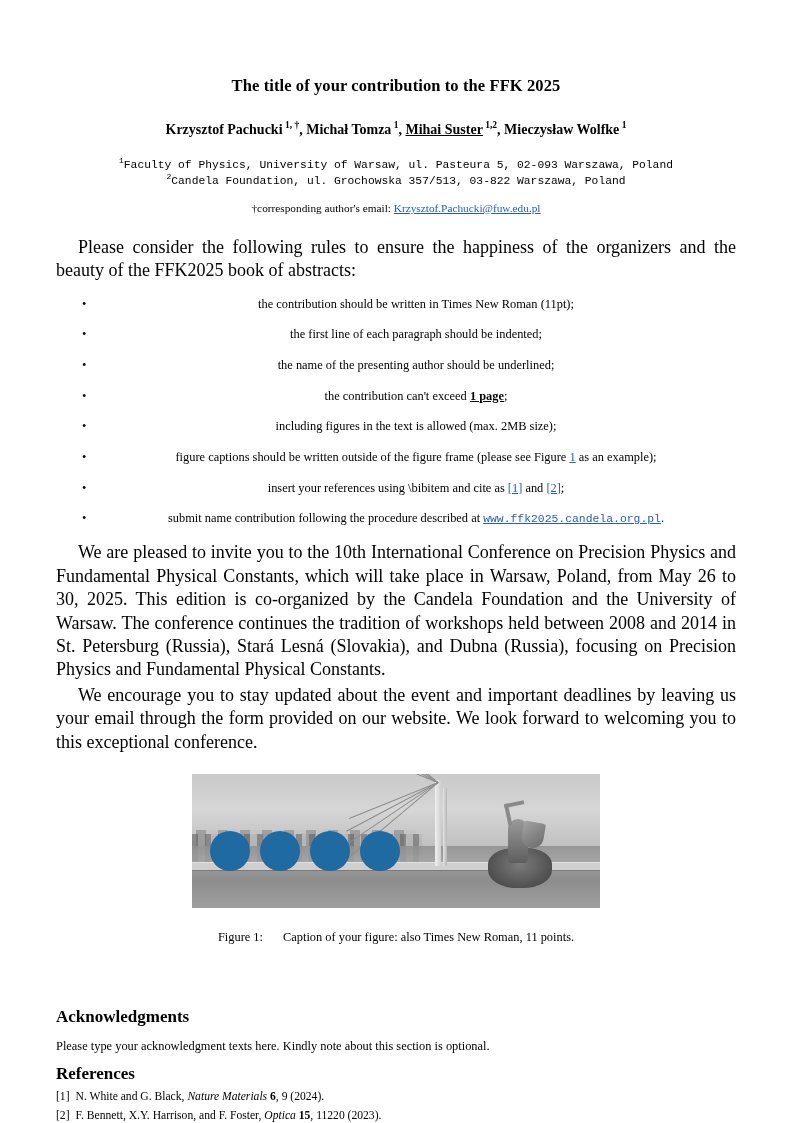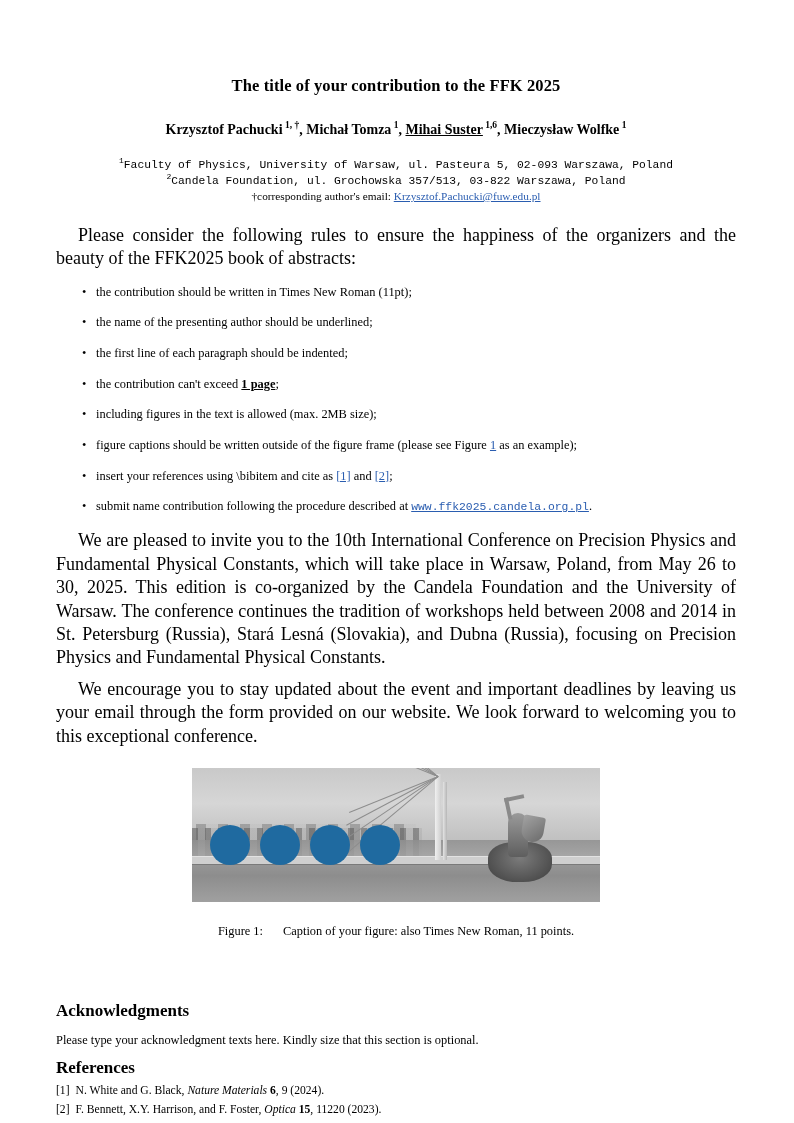--- a/index.html
+++ b/index.html
@@ -53,21 +53,21 @@
     margin-top: 18px;
     font-family: Liberation Mono, monospace;
   }
   .affil .sup {
     font-size: 8px;
     vertical-align: super;
   }
   .email-line {
     text-align: center;
     font-size: 11.3px;
-    margin-top: 1px;
+    margin-top: 13px;
   }
   .email-link {
     color: #2a5db0;
   }
   .body-par {
     font-size: 18px;
     text-align: justify;
     line-height: 1.30;
     margin: 0;
     text-indent: 22px;
@@ -79,20 +79,21 @@
     list-style: none;
     margin: 13px 0 0 0;
     padding: 0;
   }
   ul.rules li {
     font-size: 12.4px;
     line-height: 1.3;
     position: relative;
     padding-left: 40px;
     margin-bottom: 14.5px;
+    text-align: center;
   }
   ul.rules li::before {
     content: "•";
     position: absolute;
     left: 26px;
     top: 0;
   }
   .bold {
     font-weight: bold;
   }
@@ -105,21 +106,21 @@
   }
   .mono {
     font-family: "Liberation Mono", monospace;
     font-size: 11.4px;
     color: #2a5db0;
   }
   .par-block {
     margin-top: 13px;
   }
   .par-block2 {
-    margin-top: 8px;
+    margin-top: 2px;
   }
   .figure-wrap {
     margin-top: 20px;
     text-align: center;
   }
   .figure-frame {
     width: 408px;
     height: 134px;
     margin: 0 auto;
     position: relative;
@@ -250,37 +251,37 @@
     font-style: italic;
   }
 </style>
 </head>
 <body>
 
 <div class="page">
 
   <div class="title">The title of your contribution to the FFK 2025</div>
 
-  <div class="authors"><span>Krzysztof Pachucki</span><span class="sup"> 1, †</span><span>, </span><span>Michał Tomza</span><span class="sup"> 1</span><span>, </span><span class="presenting">Mihai Suster</span><span class="sup"> 1,6</span><span>, </span><span>Mieczysław Wolfke</span><span class="sup"> 1</span></div>
+  <div class="authors"><span>Krzysztof Pachucki</span><span class="sup"> 1, †</span><span>, </span><span>Michał Tomza</span><span class="sup"> 1</span><span>, </span><span class="presenting">Mihai Suster</span><span class="sup"> 1,2</span><span>, </span><span>Mieczysław Wolfke</span><span class="sup"> 1</span></div>
 
   <div class="affil">
       <div><span class="sup">1</span><span>Faculty of Physics, University of Warsaw, ul. Pasteura 5, 02-093 Warszawa, Poland</span></div>
       <div><span class="sup">2</span><span>Candela Foundation, ul. Grochowska 357/513, 03-822 Warszawa, Poland</span></div>
     </div>
 
   <div class="email-line">
     <span>†corresponding author's email: </span><a class="email-link" href="#">Krzysztof.Pachucki@fuw.edu.pl</a>
   </div>
 
   <p class="body-par intro-par">Please consider the following rules to ensure the happiness of the organizers and the beauty of the FFK2025 book of abstracts:</p>
 
   <ul class="rules">
       <li><span>the contribution should be written in Times New Roman (11pt);</span></li>
+      <li><span>the first line of each paragraph should be indented;</span></li>
       <li><span>the name of the presenting author should be underlined;</span></li>
-      <li><span>the first line of each paragraph should be indented;</span></li>
       <li><span>the contribution can't exceed </span><span class="bold-underline">1 page</span><span>;</span></li>
       <li><span>including figures in the text is allowed (max. 2MB size);</span></li>
       <li><span>figure captions should be written outside of the figure frame (please see Figure </span><a href="#" class="cite">1</a><span> as an example);</span></li>
       <li><span>insert your references using \bibitem and cite as </span><a href="#" class="cite">[1]</a><span> and </span><a href="#" class="cite">[2]</a><span>;</span></li>
       <li><span>submit name contribution following the procedure described at </span><a href="#" class="mono">www.ffk2025.candela.org.pl</a><span>.</span></li>
     </ul>
 
   <p class="body-par par-block">We are pleased to invite you to the 10th International Conference on Precision Physics and Fundamental Physical Constants, which will take place in Warsaw, Poland, from May 26 to 30, 2025. This edition is co-organized by the Candela Foundation and the University of Warsaw. The conference continues the tradition of workshops held between 2008 and 2014 in St. Petersburg (Russia), Stará Lesná (Slovakia), and Dubna (Russia), focusing on Precision Physics and Fundamental Physical Constants.</p>
   <p class="body-par par-block2">We encourage you to stay updated about the event and important deadlines by leaving us your email through the form provided on our website. We look forward to welcoming you to this exceptional conference.</p>
 
@@ -311,21 +312,21 @@
       <div class="dot" style="left:118px;"></div>
       <div class="dot" style="left:168px;"></div>
     </div>
     <div class="fig-caption">
       <span class="lbl">Figure 1:</span><span>Caption of your figure: also Times New Roman, 11 points.</span>
     </div>
   </div>
 
   <div class="ack-block">
     <h2 class="section">Acknowledgments</h2>
-    <div class="ack-text">Please type your acknowledgment texts here. Kindly size that this section is optional.</div>
+    <div class="ack-text">Please type your acknowledgment texts here. Kindly note about this section is optional.</div>
   </div>
 
   <div class="refs-block">
     <h2 class="section">References</h2>
     <div id="references-list">
         <div class="ref-item"><span class="num">[1]</span><span>N. White and G. Black, </span><span class="ital">Nature Materials</span><span class="bold"> 6</span><span>, 9 (2024).</span></div>
         <div class="ref-item"><span class="num">[2]</span><span>F. Bennett, X.Y. Harrison, and F. Foster, </span><span class="ital">Optica</span><span class="bold"> 15</span><span>, 11220 (2023).</span></div>
       </div>
   </div>
 

